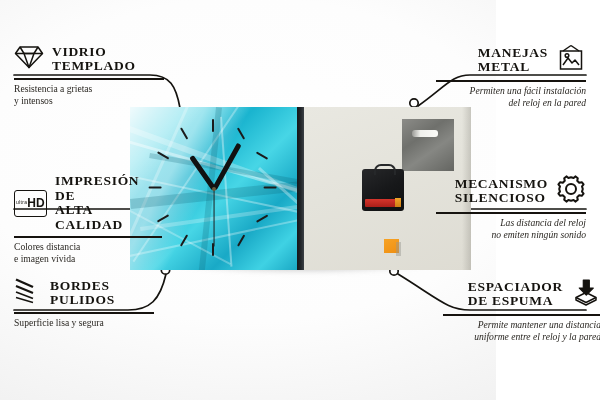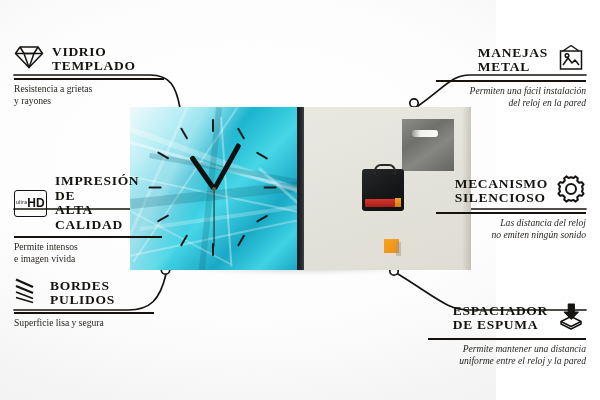--- a/index.html
+++ b/index.html
@@ -215,38 +215,38 @@
         </svg>
       </span>
       <span class="ttl">
         <span>VIDRIO</span><br>
         <span>TEMPLADO</span>
       </span>
     </div>
     <div class="rule"></div>
     <div class="sub">
       <span>Resistencia a grietas</span><br>
-      <span>y rayones</span>
+      <span>y intensos</span>
     </div>
   </div>
 
   <div class="feat left" style="left:14px;top:174px;width:148px;">
     <div class="hrow">
       <span class="ico hdbox">
         <span class="u">ultra</span>
         <span class="h">HD</span>
       </span>
       <span class="ttl">
         <span>IMPRESIÓN DE</span><br>
         <span>ALTA CALIDAD</span>
       </span>
     </div>
     <div class="rule"></div>
     <div class="sub">
-      <span>Permite intensos</span><br>
+      <span>Colores distancia</span><br>
       <span>e imagen vívida</span>
     </div>
   </div>
 
   <div class="feat left" style="left:14px;top:278px;width:140px;">
     <div class="hrow">
       <span class="ico">
         <svg width="28" height="26" viewBox="0 0 28 26">
           <g stroke="#15130f" stroke-linecap="butt" fill="none">
             <path d="M2,2 L20,2 L20,24 L2,24" stroke-width="0"></path>
@@ -312,21 +312,21 @@
         </svg>
       </span>
     </div>
     <div class="rule"></div>
     <div class="sub">
       <span>Las distancia del reloj</span><br>
       <span>no emiten ningún sonido</span>
     </div>
   </div>
 
-  <div class="feat right" style="left:428px;top:278px;width:158px;margin-top:24px;">
+  <div class="feat right" style="left:443px;top:278px;width:158px;">
     <div class="hrow">
       <span class="ttl">
         <span>ESPACIADOR</span><br>
         <span>DE ESPUMA</span>
       </span>
       <span class="ico">
         <svg width="30" height="28" viewBox="0 0 30 28">
           <g fill="#15130f" stroke="#15130f" stroke-width="1.2" stroke-linejoin="round">
             <path d="M12.3,2 L18.3,2 L18.3,10 L22.3,10 L15.3,17 L8.3,10 L12.3,10 Z"></path>
           </g>

